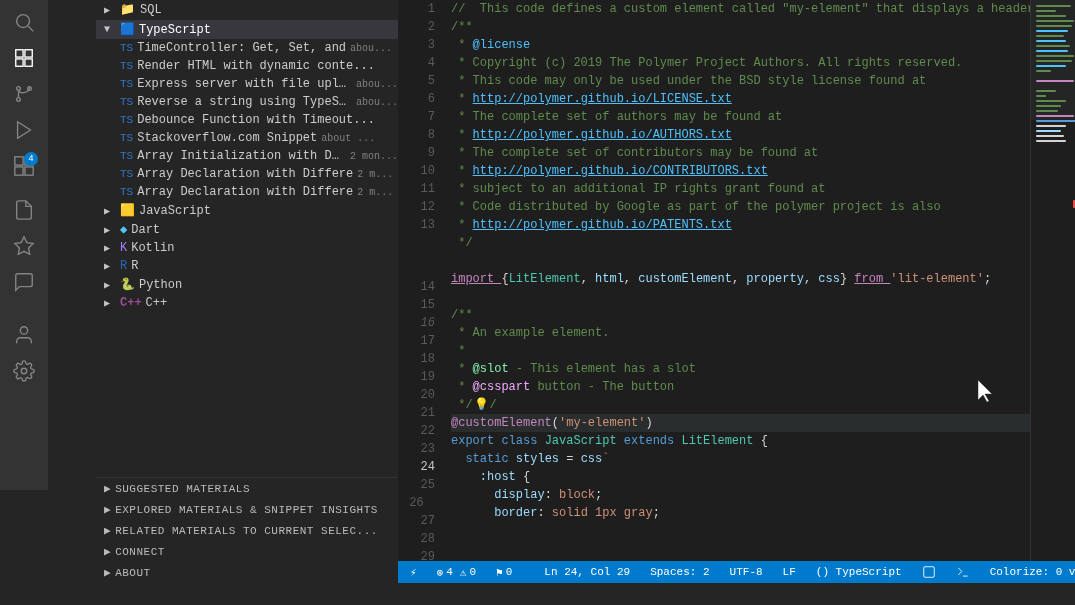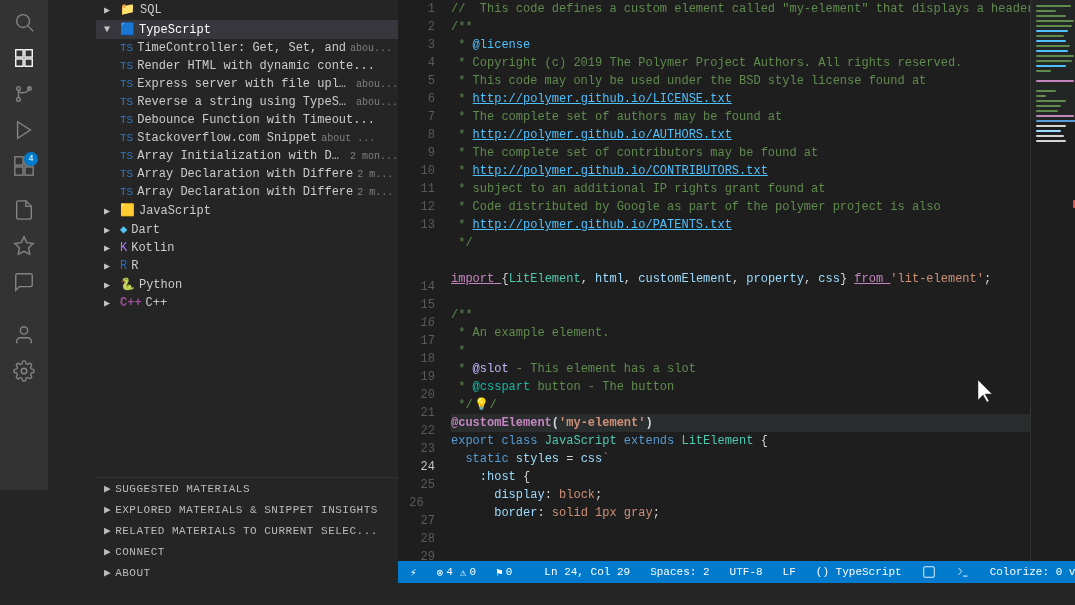--- a/index.html
+++ b/index.html
@@ -224,21 +224,20 @@
     .sidebar-footer {
       border-top: 1px solid #333;
     }
     @keyframes blink {
       0%, 100% { opacity: 1; }
       50% { opacity: 0; }
     }
 
     .highlight-line {
       background: #2a2d2e;
-      font-weight: bold;
     }
   </style>
 </head>
 <body>
 
 <div style="display:flex; flex-direction:column; width:1075px; height:605px; overflow:hidden; background:#252526;">
 
   <div class="activity-bar">
     <div class="activity-icon" title="Search">
       <svg width="22" height="22" viewBox="0 0 24 24" fill="none" stroke="currentColor" stroke-width="1.5">
@@ -539,25 +538,25 @@
 
           <div class="code-line">
             <span class="c-comment"> * An example element.</span>
           </div>
 
           <div class="code-line">
             <span class="c-comment"> *</span>
           </div>
 
           <div class="code-line">
-            <span class="c-comment"> * </span><span style="color:#c4b5fd;text-align:center;">@slot</span><span class="c-comment"> - This element has a slot</span>
-          </div>
-
-          <div class="code-line">
-            <span class="c-comment"> * </span><span style="color:#14b8a6;font-family:Liberation Mono, monospace;">@csspart</span><span class="c-comment"> button - The button</span>
+            <span class="c-comment"> * </span><span style="color:#86efac;text-align:center;">@slot</span><span class="c-comment"> - This element has a slot</span>
+          </div>
+
+          <div class="code-line">
+            <span class="c-comment"> * </span><span style="color:#f0abfc;font-family:Liberation Mono, monospace;">@csspart</span><span class="c-comment"> button - The button</span>
           </div>
 
           <div class="code-line">
             <span class="c-comment"> */</span><span style="margin-left:2px;">💡</span><span class="c-comment">/</span>
           </div>
 
           <div class="code-line highlight-line" style="background:#2a2d2e;">
             <span class="c-decorator">@customElement</span><span class="c-plain">(</span><span class="c-string">'my-element'</span><span class="c-plain">)</span>
           </div>
 

